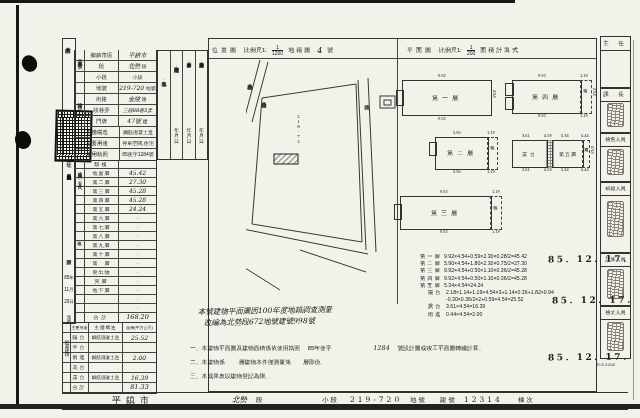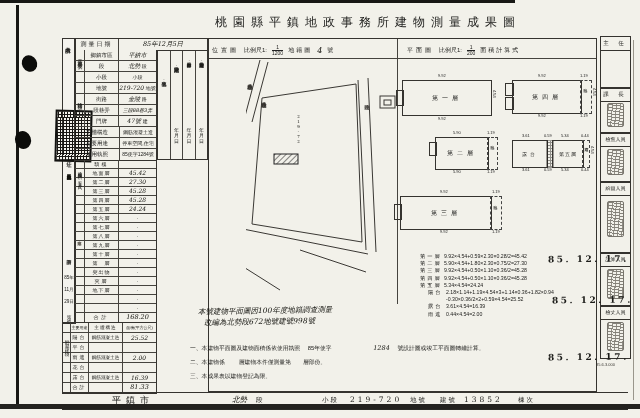--- a/index.html
+++ b/index.html
@@ -34,41 +34,36 @@
 
 <div id="page">
 
   <div class="abs" style="left:0;top:0;width:515px;height:3px;background:#181815;"></div>
   <div class="abs" style="left:16px;top:5px;width:3px;height:400px;background:#161613;"></div>
   <div class="abs" style="left:0;top:404px;width:640px;height:5px;background:#23221f;filter:blur(.6px);"></div>
   <div class="abs" style="left:633px;top:40px;width:1px;height:360px;background:#9a968c;"></div>
   <div class="abs" style="left:22px;top:55px;width:15px;height:17px;background:#0c0c0a;border-radius:50%;transform:rotate(-28deg);"></div>
   <div class="abs" style="left:15px;top:131px;width:16px;height:18px;background:#0c0c0a;border-radius:50%;transform:rotate(-20deg);"></div>
 
-  <div class="abs" style="left:178px;top:14px;width:380px;text-align:center;font-family:'DejaVu Serif',serif;font-size:12px;letter-spacing:6px;">桃園縣平鎮地政事務所建物測量成果圖</div>
 
   <div class="abs bd" style="left:62px;top:38px;width:12px;height:284px;background:#f4f3ee;">
     <div class="v abs" style="left:2px;top:4px;font-size:5.5px;">申請人姓名</div>
     <div class="v abs" style="left:3px;top:118px;font-size:5.5px;">住址</div>
     <div class="v abs hand" style="left:3px;top:132px;font-size:4.6px;font-style:normal;writing-mode:vertical-rl;text-orientation:upright;">台北市大同區重慶北路三三八號十樓</div>
     <div class="v abs" style="left:3px;top:216px;font-size:5px;">申請書</div>
     <div class="abs" style="left:0;top:236px;width:12px;text-align:center;font-size:4.6px;">85年</div>
     <div class="abs" style="left:0;top:248px;width:12px;text-align:center;font-size:4.6px;">11月</div>
     <div class="abs" style="left:0;top:260px;width:12px;text-align:center;font-size:4.6px;">29日</div>
     <div class="v abs" style="left:3px;top:272px;font-size:4.6px;">第　號</div>
   </div>
   <div class="v abs" style="left:77px;top:58px;font-size:4.5px;color:#55524c;">代表人蓋章</div>
   <div class="v abs" style="left:77px;top:238px;font-size:4px;color:#6b675f;">平鎮市建字第</div>
 
   <div class="abs stamp-noise" style="left:55px;top:110px;width:33px;height:48px;border:2px solid #121210;transform:rotate(1.5deg);"></div>
 
-  <div class="abs bd row" style="left:74px;top:38px;width:134px;height:12px;border-bottom:none;">
-    <div class="cell lab" style="width:44px;font-size:6px;letter-spacing:2px;line-height:11px;">測量日期</div>
-    <div class="cell val hand" style="flex:1;font-size:6.5px;line-height:11px;">85年12月5日</div>
-  </div>
 
   <div class="abs" style="left:74px;top:50px;width:83px;border:1px solid #35332f;border-top:none;box-sizing:border-box;">
     <div class="row" style="height:11px;">
         <div class="cell sp" style="width:10px;"></div>
         <div class="cell lab" style="width:34px;font-size:5.5px;line-height:10px;">鄉鎮市區</div>
         <div class="cell val" style="flex:1;font-size:6px;line-height:10px;"><span class="hand">平鎮市</span> <span style="font-size:5px;"></span></div>
       </div>
     <div class="row" style="height:11px;">
         <div class="cell sp" style="width:10px;"></div>
         <div class="cell lab" style="width:34px;font-size:5.5px;line-height:10px;">段</div>
@@ -406,21 +401,21 @@
   <div class="abs" style="left:190px;top:372px;font-size:5.8px;white-space:nowrap;">三、本成果表以建物登記為限。</div>
 
   <div class="abs" style="left:62px;top:392px;width:566px;height:16px;border-top:1px solid #35332f;border-bottom:1px solid #2a2a26;"></div>
   <div class="abs" style="left:112px;top:394px;font-size:9px;letter-spacing:5px;font-family:'DejaVu Serif',serif;">平鎮市</div>
   <div class="abs hand" style="left:232px;top:395px;font-size:7.5px;">北勢</div>
   <div class="abs" style="left:256px;top:396px;font-size:6.5px;">段</div>
   <div class="abs" style="left:322px;top:396px;font-size:6.5px;letter-spacing:2px;">小段</div>
   <div class="abs" style="left:350px;top:395px;font-size:7.5px;letter-spacing:3px;font-family:'DejaVu Serif',serif;">219-720</div>
   <div class="abs" style="left:410px;top:396px;font-size:6.5px;letter-spacing:2px;">地號</div>
   <div class="abs" style="left:440px;top:396px;font-size:6.5px;letter-spacing:2px;">建號</div>
-  <div class="abs" style="left:464px;top:395px;font-size:7.5px;letter-spacing:3px;font-family:'DejaVu Serif',serif;">13852</div>
+  <div class="abs" style="left:464px;top:395px;font-size:7.5px;letter-spacing:3px;font-family:'DejaVu Serif',serif;">12314</div>
   <div class="abs" style="left:518px;top:396px;font-size:6.5px;letter-spacing:2px;">棟次</div>
 
   <div class="abs bd" style="left:600px;top:36px;width:29px;height:13px;text-align:center;font-size:5.5px;line-height:12px;letter-spacing:4px;"><span>主 任</span></div>
   <div class="abs bd" style="left:600px;top:48px;width:29px;height:40px;border-top:none;"></div>
   <div class="abs bd" style="left:600px;top:87px;width:29px;height:13px;text-align:center;font-size:5.5px;line-height:12px;letter-spacing:4px;"><span>課 長</span></div>
   <div class="abs bd" style="left:600px;top:99px;width:29px;height:34px;border-top:none;">
       <div class="smudge" style="width:15px;height:22px;margin:4px auto;"></div>
     </div>
   <div class="abs bd" style="left:600px;top:132px;width:29px;height:13px;text-align:center;font-size:5px;line-height:12px;"><span>檢查人員</span></div>
   <div class="abs bd" style="left:600px;top:144px;width:29px;height:38px;border-top:none;">

